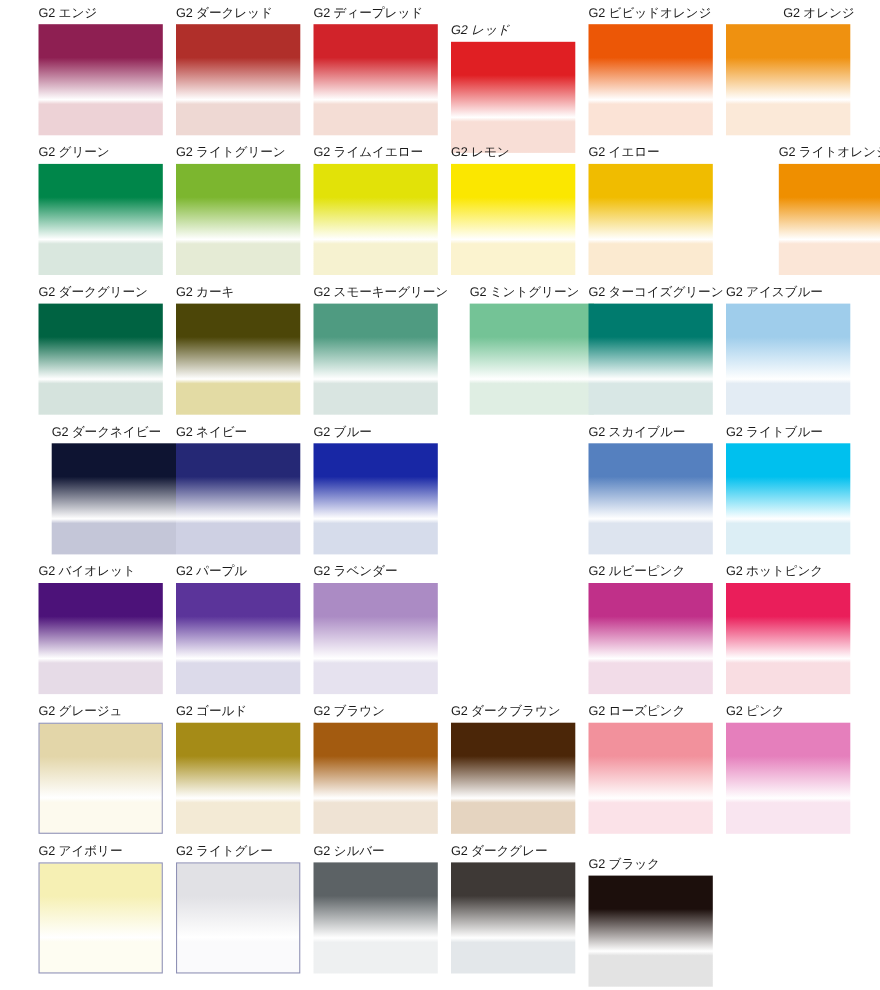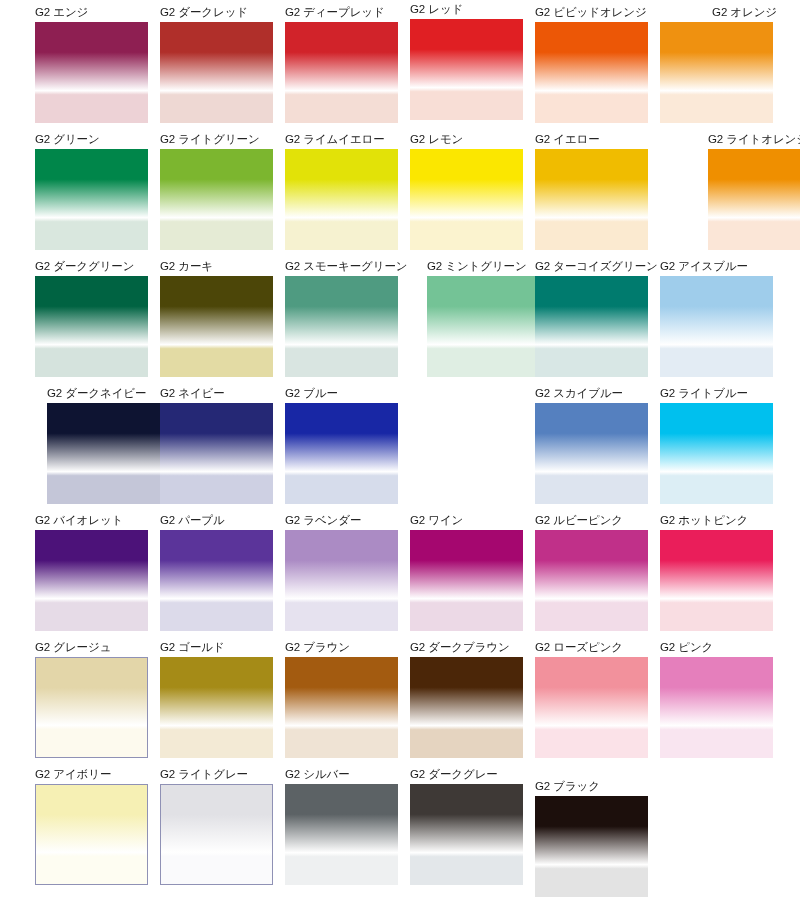--- a/index.html
+++ b/index.html
@@ -62,21 +62,21 @@
       <span class="swatch-chip" style="background: linear-gradient(rgb(142, 31, 82) 0%, rgb(142, 31, 82) 30%, rgb(255, 255, 255) 68%, rgb(237, 210, 214) 72%, rgb(237, 210, 214) 100%);"></span>
     </div>
     <div class="swatch-cell" style="left: 160px; top: 5px;">
       <span class="swatch-label">G2 ダークレッド</span>
       <span class="swatch-chip" style="background: linear-gradient(rgb(176, 47, 42) 0%, rgb(176, 47, 42) 30%, rgb(255, 255, 255) 68%, rgb(238, 216, 211) 72%, rgb(238, 216, 211) 100%);"></span>
     </div>
     <div class="swatch-cell" style="left: 285px; top: 5px;">
       <span class="swatch-label">G2 ディープレッド</span>
       <span class="swatch-chip" style="background: linear-gradient(rgb(209, 35, 42) 0%, rgb(209, 35, 42) 30%, rgb(255, 255, 255) 68%, rgb(244, 221, 213) 72%, rgb(244, 221, 213) 100%);"></span>
     </div>
-    <div class="swatch-cell" style="left: 410px; top: 2px;">
+    <div class="swatch-cell" style="left: 410px; top: 21px; font-style: italic;">
       <span class="swatch-label">G2 レッド</span>
       <span class="swatch-chip" style="background: linear-gradient(rgb(224, 31, 35) 0%, rgb(224, 31, 35) 30%, rgb(255, 255, 255) 68%, rgb(248, 222, 214) 72%, rgb(248, 222, 214) 100%);"></span>
     </div>
     <div class="swatch-cell" style="left: 535px; top: 5px;">
       <span class="swatch-label">G2 ビビッドオレンジ</span>
       <span class="swatch-chip" style="background: linear-gradient(rgb(236, 87, 6) 0%, rgb(236, 87, 6) 30%, rgb(255, 255, 255) 68%, rgb(251, 227, 214) 72%, rgb(251, 227, 214) 100%);"></span>
     </div>
     <div class="swatch-cell" style="left: 660px; top: 5px; text-align: right;">
       <span class="swatch-label">G2 オレンジ</span>
       <span class="swatch-chip" style="background: linear-gradient(rgb(239, 145, 16) 0%, rgb(239, 145, 16) 30%, rgb(255, 255, 255) 68%, rgb(251, 233, 216) 72%, rgb(251, 233, 216) 100%);"></span>
@@ -154,24 +154,20 @@
       <span class="swatch-chip" style="background: linear-gradient(rgb(76, 18, 121) 0%, rgb(76, 18, 121) 30%, rgb(255, 255, 255) 68%, rgb(230, 219, 231) 72%, rgb(230, 219, 231) 100%);"></span>
     </div>
     <div class="swatch-cell" style="left: 160px; top: 513px;">
       <span class="swatch-label">G2 パープル</span>
       <span class="swatch-chip" style="background: linear-gradient(rgb(91, 52, 154) 0%, rgb(91, 52, 154) 30%, rgb(255, 255, 255) 68%, rgb(220, 218, 234) 72%, rgb(220, 218, 234) 100%);"></span>
     </div>
     <div class="swatch-cell" style="left: 285px; top: 513px;">
       <span class="swatch-label">G2 ラベンダー</span>
       <span class="swatch-chip" style="background: linear-gradient(rgb(171, 139, 196) 0%, rgb(171, 139, 196) 30%, rgb(255, 255, 255) 68%, rgb(230, 226, 239) 72%, rgb(230, 226, 239) 100%);"></span>
     </div>
-    <div class="swatch-cell" style="left: 410px; top: 513px;">
-      <span class="swatch-label">G2 ワイン</span>
-      <span class="swatch-chip" style="background: linear-gradient(rgb(165, 7, 111) 0%, rgb(165, 7, 111) 30%, rgb(255, 255, 255) 68%, rgb(236, 217, 230) 72%, rgb(236, 217, 230) 100%);"></span>
-    </div>
     <div class="swatch-cell" style="left: 535px; top: 513px;">
       <span class="swatch-label">G2 ルビーピンク</span>
       <span class="swatch-chip" style="background: linear-gradient(rgb(192, 48, 137) 0%, rgb(192, 48, 137) 30%, rgb(255, 255, 255) 68%, rgb(242, 220, 232) 72%, rgb(242, 220, 232) 100%);"></span>
     </div>
     <div class="swatch-cell" style="left: 660px; top: 513px;">
       <span class="swatch-label">G2 ホットピンク</span>
       <span class="swatch-chip" style="background: linear-gradient(rgb(234, 30, 90) 0%, rgb(234, 30, 90) 30%, rgb(255, 255, 255) 68%, rgb(249, 221, 226) 72%, rgb(249, 221, 226) 100%);"></span>
     </div>
     <div class="swatch-cell" style="left: 35px; top: 640px;">
       <span class="swatch-label">G2 グレージュ</span>

